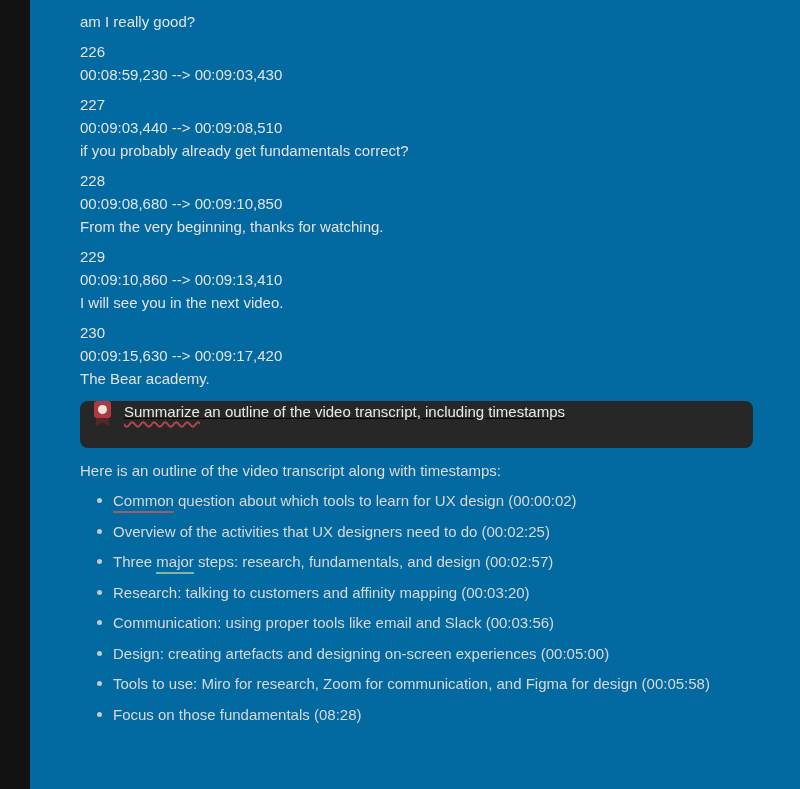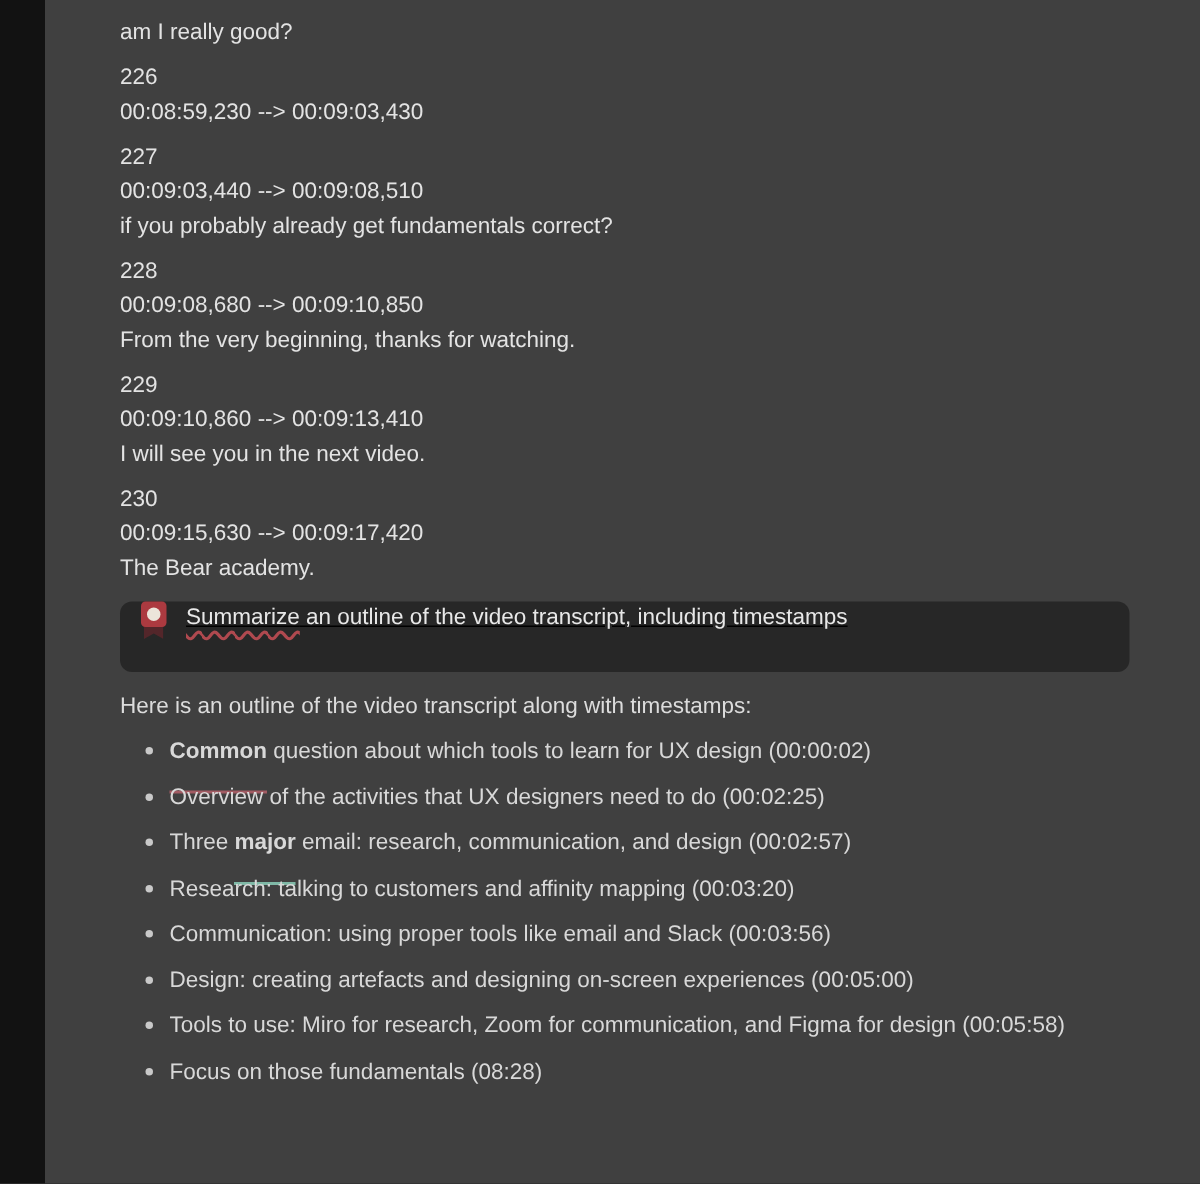--- a/index.html
+++ b/index.html
@@ -5,21 +5,21 @@
   * { margin:0; padding:0; box-sizing:border-box; }
   html,body { width:800px; height:789px; }
   body {
     background:#121212;
     font-family:"Liberation Sans","DejaVu Sans",sans-serif;
     font-size:15px;
     overflow:hidden;
   }
   .content {
     position:absolute; left:30px; top:0; width:770px; height:789px;
-    background:#404040;
+    background:#0369a1;
     padding:10px 20px 0 50px;
   }
   
   .lead-line { color:#e3e3e3; line-height:23px; }
   .srt-entry { margin-top:7px; color:#e3e3e3; }
   .srt-entry div { line-height:23px; }
   
   .prompt-card {
     margin-top:11px;
     width:673px; height:47px;
@@ -50,21 +50,21 @@
     color:#d8d8d8;
     line-height:21px;
     margin-bottom:9.5px;
   }
   ul.outline li::before {
     content:"";
     position:absolute; left:17px; top:8px;
     width:5px; height:5px; border-radius:50%;
     background:#c9c9c9;
   }
-  .hl-underline { border-bottom:2px solid transparent; padding-bottom:18px;font-weight:bold; }
+  .hl-underline { border-bottom:2px solid transparent; padding-bottom:2px; }
 </style>
 </head>
 <body>
 
 <div class="content">
 
   <div class="lead-line">am I really good?</div>
 
   <div>
   <div class="srt-entry">
@@ -107,21 +107,21 @@
   </div>
 
   <div class="intro">Here is an outline of the video transcript along with timestamps:</div>
 
   <ul class="outline">
 
   <li><span></span><span class="hl-underline" style="border-bottom-color: rgb(162, 91, 99);">Common</span><span> question about which tools to learn for UX design (00:00:02)</span></li>
 
   <li><span>Overview of the activities that UX designers need to do (00:02:25)</span><span></span></li>
 
-  <li><span>Three </span><span class="hl-underline" style="border-bottom-color: rgb(127, 184, 166);">major</span><span> email: research, communication, and design (00:02:57)</span></li>
+  <li><span>Three </span><span class="hl-underline" style="border-bottom-color: rgb(127, 184, 166);">major</span><span> steps: research, fundamentals, and design (00:02:57)</span></li>
 
   <li><span>Research: talking to customers and affinity mapping (00:03:20)</span><span></span></li>
 
   <li><span>Communication: using proper tools like email and Slack (00:03:56)</span><span></span></li>
 
   <li><span>Design: creating artefacts and designing on-screen experiences (00:05:00)</span><span></span></li>
 
   <li><span>Tools to use: Miro for research, Zoom for communication, and Figma for design (00:05:58)</span><span></span></li>
 
   <li><span>Focus on those fundamentals (08:28)</span><span></span></li>

